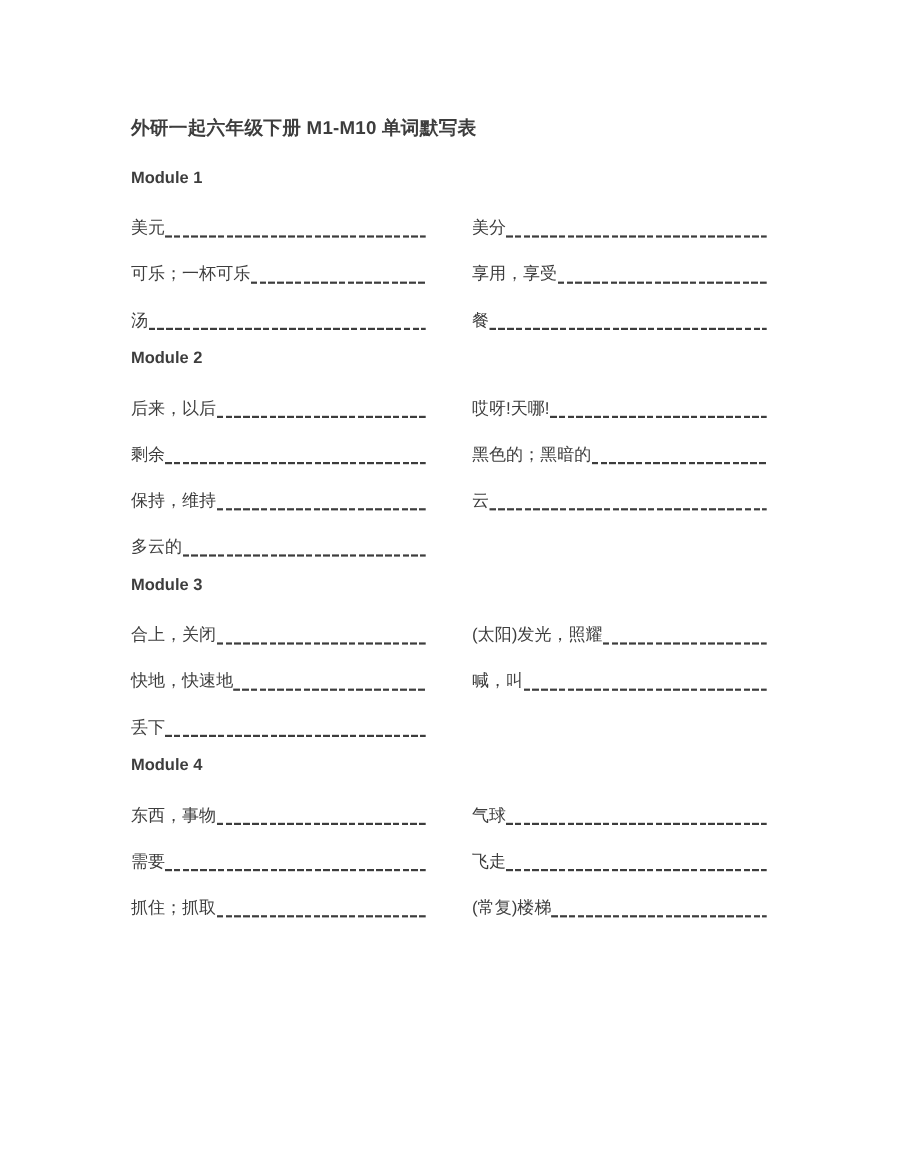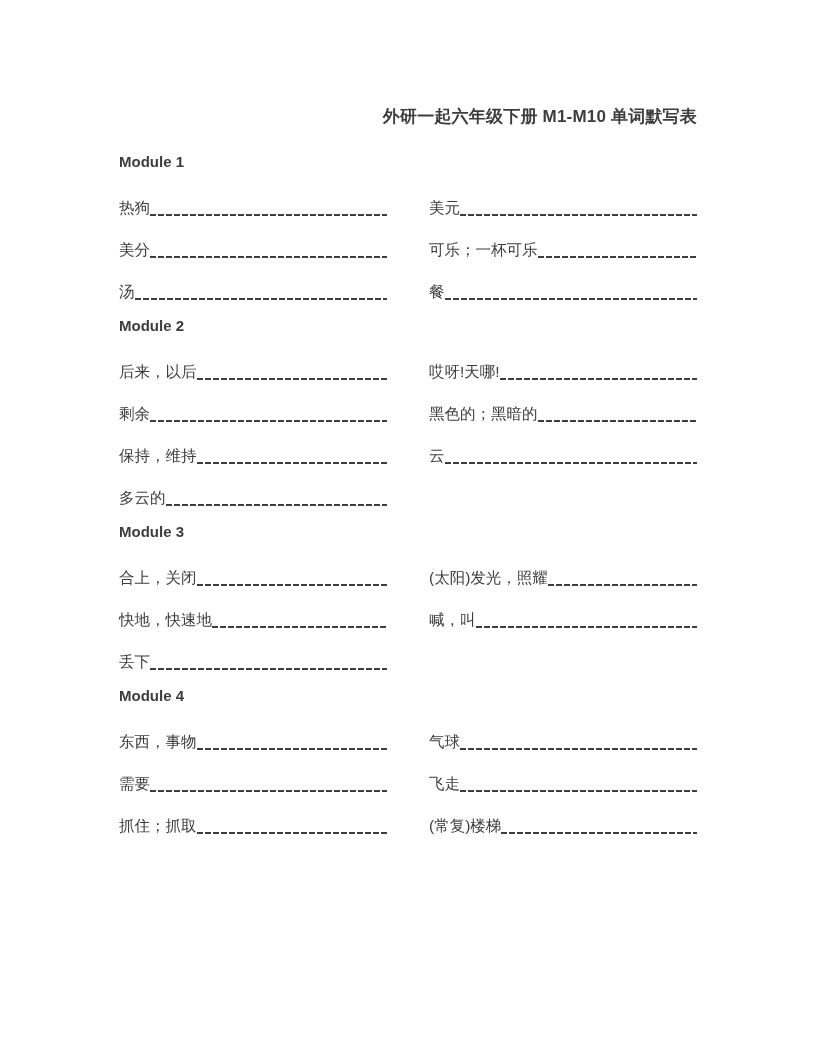--- a/index.html
+++ b/index.html
@@ -9,21 +9,21 @@
     background:#ffffff;
     font-family:"Liberation Sans","DejaVu Sans",sans-serif;
     color:#3d3d3d;
     overflow:hidden;
   }
   .content { position:absolute; left:119px; top:107px; width:578px; }
   .title {
     margin:0 0 25px 0;
     font-size:17px; font-weight:700;
     line-height:20px;
-    text-align:right;
+    text-align:left;
     letter-spacing:0.2px;
   }
   .module { margin-bottom:14px; }
   .module-header {
     margin:0 0 26px 0;
     font-size:15px; font-weight:700;
     line-height:20px;
   }
   .rows {
     display:grid;
@@ -50,33 +50,33 @@
 <body>
 
 <div class="page">
   <div class="content">
     <div class="title">外研一起六年级下册 M1-M10 单词默写表</div>
     <div id="modules">
         <section class="module">
           <div class="module-header">Module 1</div>
           <div class="rows">
             <div class="row">
-              <span class="label">热狗</span>
-              <span class="blank"></span>
-            </div>
-            <div class="row">
               <span class="label">美元</span>
               <span class="blank"></span>
             </div>
             <div class="row">
               <span class="label">美分</span>
               <span class="blank"></span>
             </div>
             <div class="row">
               <span class="label">可乐；一杯可乐</span>
+              <span class="blank"></span>
+            </div>
+            <div class="row">
+              <span class="label">享用，享受</span>
               <span class="blank"></span>
             </div>
             <div class="row">
               <span class="label">汤</span>
               <span class="blank"></span>
             </div>
             <div class="row">
               <span class="label">餐</span>
               <span class="blank"></span>
             </div>

